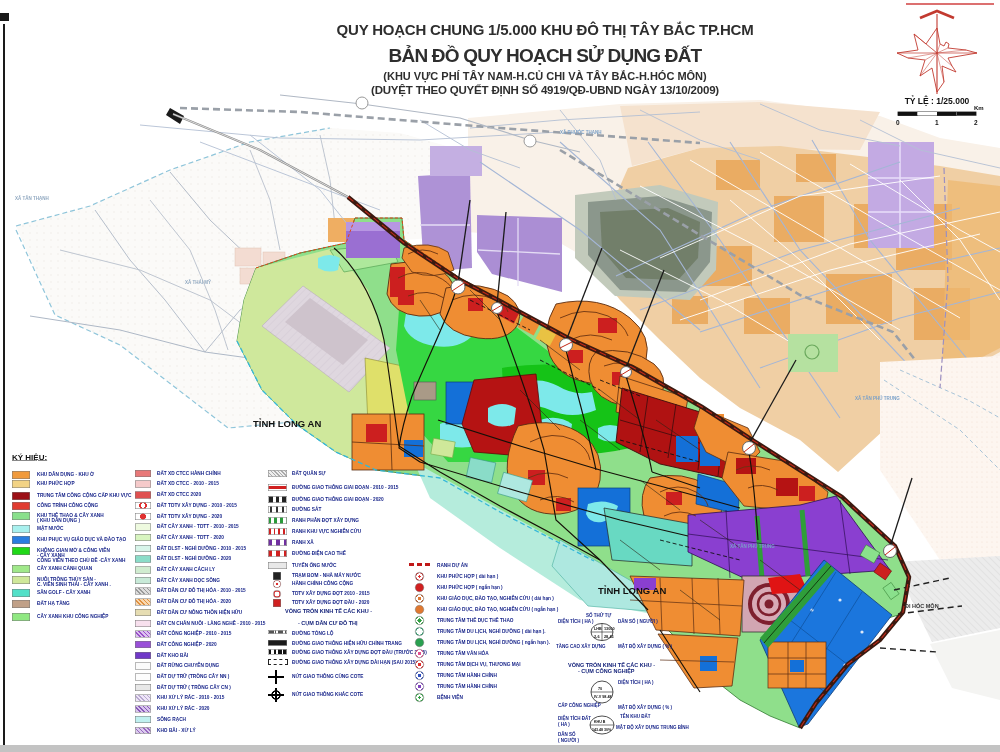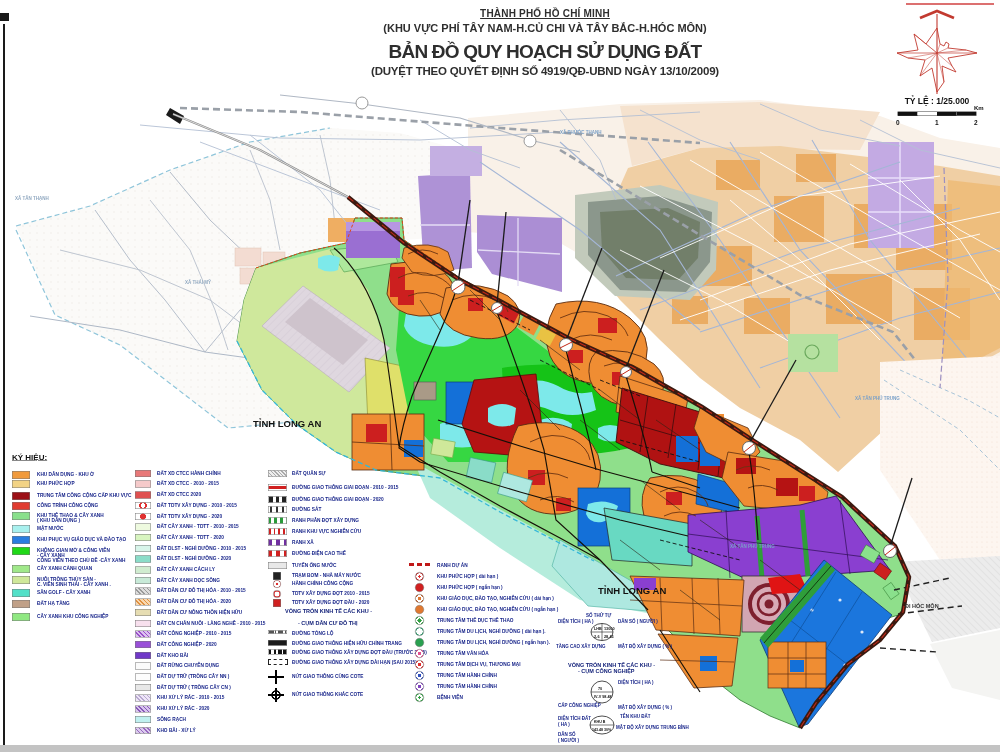--- a/index.html
+++ b/index.html
@@ -491,26 +491,26 @@
 <text x="560" y="134" font-size="4.5" fill="#7aa0c8">XÃ PHƯỚC THẠNH</text>
 <text x="185" y="284" font-size="4.5" fill="#90a8c0">XÃ THÁI MỸ</text>
 <text x="730" y="548" font-size="4.5" fill="#7aa0c8">XÃ TÂN PHÚ TRUNG</text>
 <text x="855" y="400" font-size="4.5" fill="#7aa0c8">XÃ TÂN PHÚ TRUNG</text>
 <text x="15" y="200" font-size="4.5" fill="#90a8c0">XÃ TÂN THẠNH</text>
 </g>
 </svg>
 
 <div id="titleblock" class="abs" style="left:255px;top:8px;width:580px;">
 
-<div class="ttl" style="font-size:10px;text-decoration:underline;letter-spacing:0.2px;">THÀNH PHỐ HỒ CHÍ MINH</div>
-
+
+<div class="ttl" style="font-size:15px;margin-top:13px;letter-spacing:-0.2px;">QUY HOẠCH CHUNG 1/5.000 KHU ĐÔ THỊ TÂY BẮC TP.HCM</div>
+
+<div class="ttl" style="font-size:19px;margin-top:7px;letter-spacing:-0.8px;">BẢN ĐỒ QUY HOẠCH SỬ DỤNG ĐẤT</div>
 
 <div class="ttl" style="font-size:11px;margin-top:3px;">(KHU VỰC PHÍ TÂY NAM-H.CỦ CHI VÀ TÂY BẮC-H.HÓC MÔN)</div>
-
-<div class="ttl" style="font-size:19px;margin-top:7px;letter-spacing:-0.8px;">BẢN ĐỒ QUY HOẠCH SỬ DỤNG ĐẤT</div>
 
 <div class="ttl" style="font-size:11.5px;margin-top:2px;letter-spacing:-0.2px;">(DUYỆT THEO QUYẾT ĐỊNH SỐ 4919/QĐ-UBND NGÀY 13/10/2009)</div>
 </div>
 
 <svg id="compass" class="abs" style="left:878px;top:4px;" width="118" height="126" viewBox="0 0 118 126">
 
 <g stroke="#c23a30" fill="none">
 <line x1="59" y1="10" x2="59" y2="90" stroke-width="1.1"></line>
 <line x1="19" y1="49" x2="99" y2="49" stroke-width="0.7"></line>
 <polyline points="42,14 59,7 76,14" stroke-width="2.8"></polyline>

